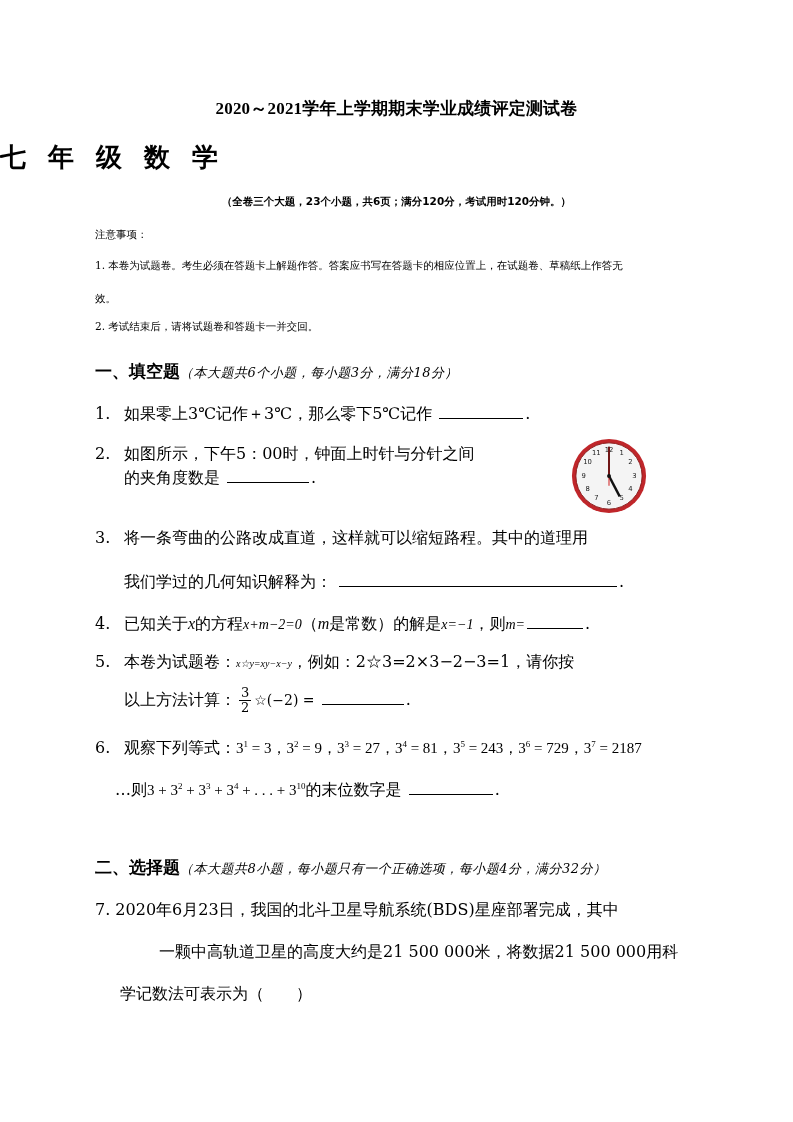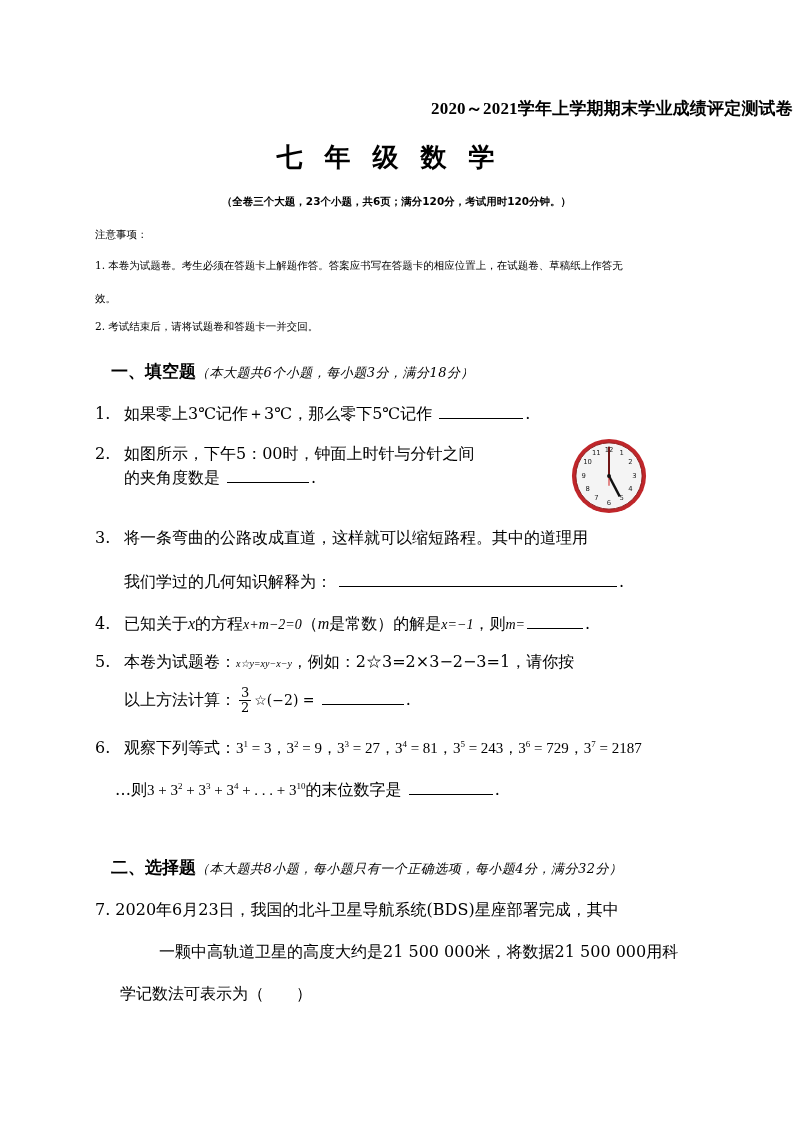--- a/index.html
+++ b/index.html
@@ -1,26 +1,26 @@
 <!DOCTYPE html>
 <html><head>
 <meta charset="utf-8">
 <style>
   html, body { margin: 0; padding: 0; background: #ffffff; }
   body { width: 793px; height: 1122px; position: relative; overflow: hidden;
          font-family: "DejaVu Serif", "Liberation Serif", serif; color: #000; }
   .abs { position: absolute; white-space: nowrap; }
-  .title { left: 0; width: 793px; text-align: right; top: 97px; font-size: 17px; font-weight: bold;
+  .title { left: 0; width: 793px; text-align: center; top: 97px; font-size: 17px; font-weight: bold;
            font-family: "Liberation Serif", "DejaVu Serif", serif; letter-spacing: 0.2px; }
-  .subject { left: 0; width: 793px; text-align: center; top: 140px; font-size: 26px; font-weight: bold;
+  .subject { left: 0; width: 793px; top: 140px; font-size: 26px; font-weight: bold;
              letter-spacing: 22px; font-family: "DejaVu Serif", serif; }
   .meta { left: 0; width: 793px; text-align: center; top: 195px; font-size: 10.5px; font-weight: bold;
           font-family: "DejaVu Sans", sans-serif; }
   .note { font-size: 10.5px; font-family: "DejaVu Serif", serif; left: 95px; }
-  .section { left: 111px; font-size: 17px; font-weight: bold; font-family: "DejaVu Sans", sans-serif; }
+  .section { left: 95px; font-size: 17px; font-weight: bold; font-family: "DejaVu Sans", sans-serif; }
   .section .desc { font-weight: normal; font-size: 13px; font-family: "DejaVu Serif", serif; font-style: italic; letter-spacing: 0.5px; }
   .q { font-size: 16px; left: 95px; }
   .qnum { display: inline-block; width: 29px; }
   .cont { left: 124px; font-size: 16px; }
   .blank { display: inline-block; border-bottom: 1.5px solid #000; height: 16px; vertical-align: baseline; margin: 0 2px; }
   .m { font-style: italic; font-family: "Liberation Serif", "DejaVu Serif", serif; }
   sup { font-size: 9px; vertical-align: 6px; line-height: 0; }
   .frac { display: inline-block; vertical-align: middle; text-align: center; font-size: 13px; line-height: 14px; margin: 0 3px; }
   .frac span { display: block; }
   .frac .num { border-bottom: 1px solid #000; padding: 0 2px; }

